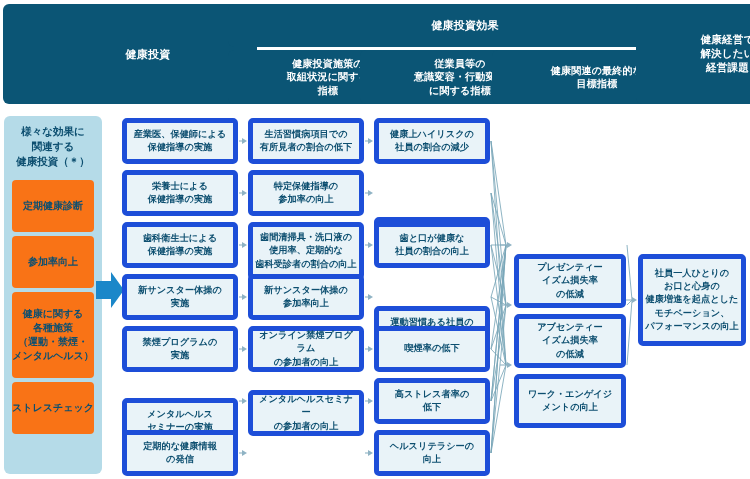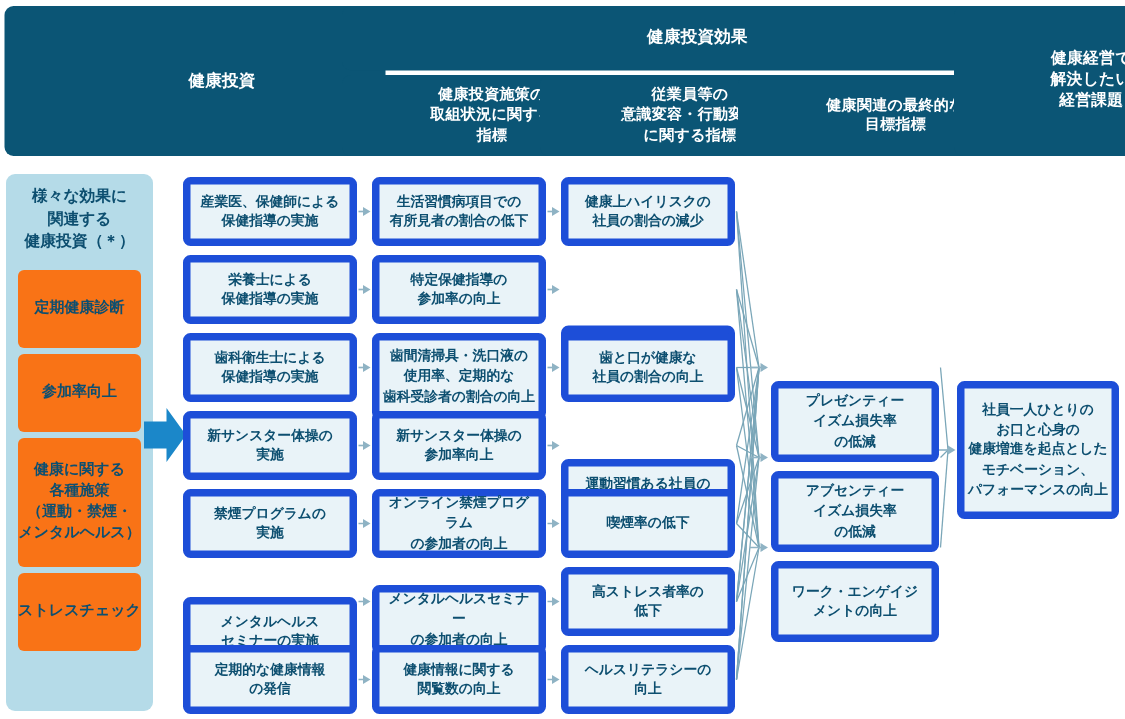--- a/index.html
+++ b/index.html
@@ -168,21 +168,20 @@
     <div class="cell c1" style="top: 274px; height: 46px;">新サンスター体操の<br>実施</div>
     <div class="cell c1" style="top: 326px; height: 46px;">禁煙プログラムの<br>実施</div>
     <div class="cell c1" style="top: 398px; height: 46px;">メンタルヘルス<br>セミナーの実施</div>
     <div class="cell c1" style="top: 430px; height: 46px;">定期的な健康情報<br>の発信</div>
     <div class="cell c2" style="top: 118px; height: 46px;">生活習慣病項目での<br>有所見者の割合の低下</div>
     <div class="cell c2" style="top: 170px; height: 46px;">特定保健指導の<br>参加率の向上</div>
     <div class="cell c2" style="top: 222px; height: 58px;">歯間清掃具・洗口液の<br>使用率、定期的な<br>歯科受診者の割合の向上</div>
     <div class="cell c2" style="top: 274px; height: 46px;">新サンスター体操の<br>参加率向上</div>
     <div class="cell c2" style="top: 326px; height: 46px;">オンライン禁煙プログラム<br>の参加者の向上</div>
     <div class="cell c2" style="top: 378px; height: 46px; margin-top: 12px;">メンタルヘルスセミナー<br>の参加者の向上</div>
-    <div class="cell c2" style="top: 430px; height: 46px;">健康情報に関する<br>閲覧数の向上</div>
     <div class="cell c3" style="top: 118px; height: 46px;">健康上ハイリスクの<br>社員の割合の減少</div>
     <div class="cell c3" style="top: 170px; height: 46px; margin-top: 47px;">特定保健指導<br>対象者の減少</div>
     <div class="cell c3" style="top: 222px; height: 46px;">歯と口が健康な<br>社員の割合の向上</div>
     <div class="cell c3" style="top: 274px; height: 46px; margin-top: 32px;">運動習慣ある社員の<br>割合の向上</div>
     <div class="cell c3" style="top: 326px; height: 46px;">喫煙率の低下</div>
     <div class="cell c3" style="top: 378px; height: 46px;">高ストレス者率の<br>低下</div>
     <div class="cell c3" style="top: 430px; height: 46px;">ヘルスリテラシーの<br>向上</div>
     <div class="cell c4" style="top: 218px; height: 54px;">プレゼンティー<br>イズム損失率<br>の低減</div>
     <div class="cell c4" style="top: 278px; height: 54px;">アブセンティー<br>イズム損失率<br>の低減</div>
     <div class="cell c4" style="top: 338px; height: 54px;">ワーク・エンゲイジ<br>メントの向上</div>

